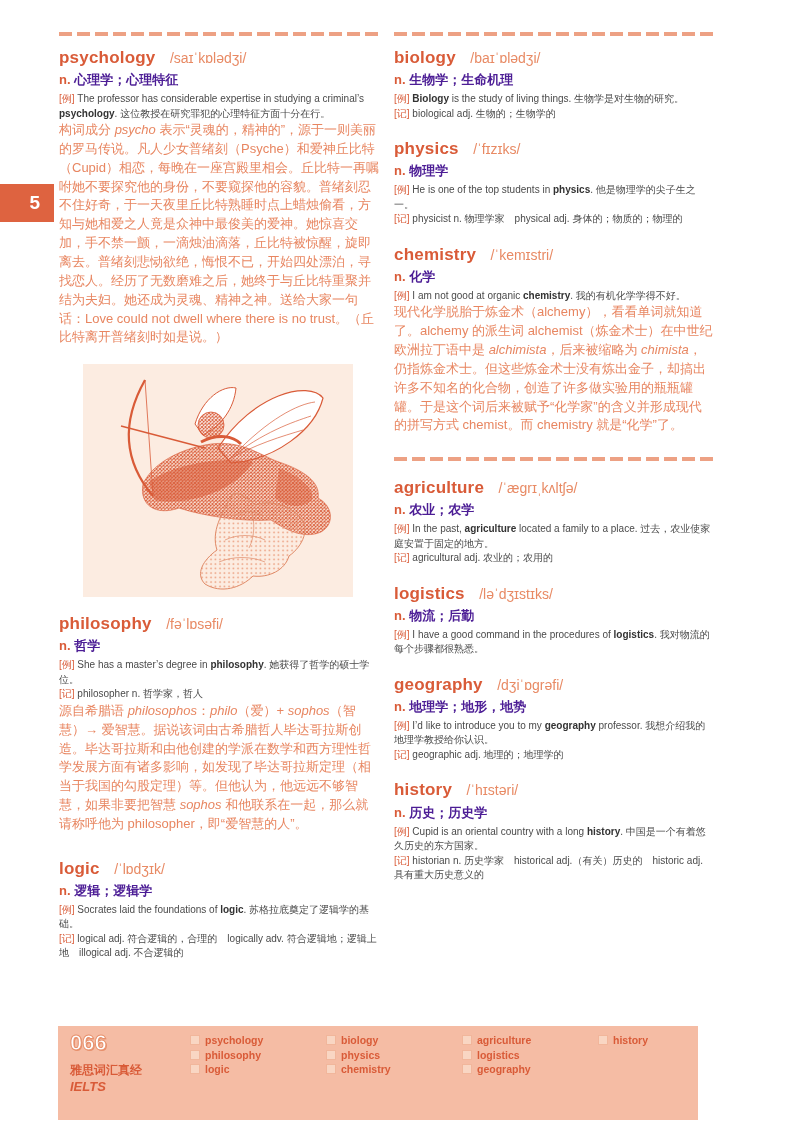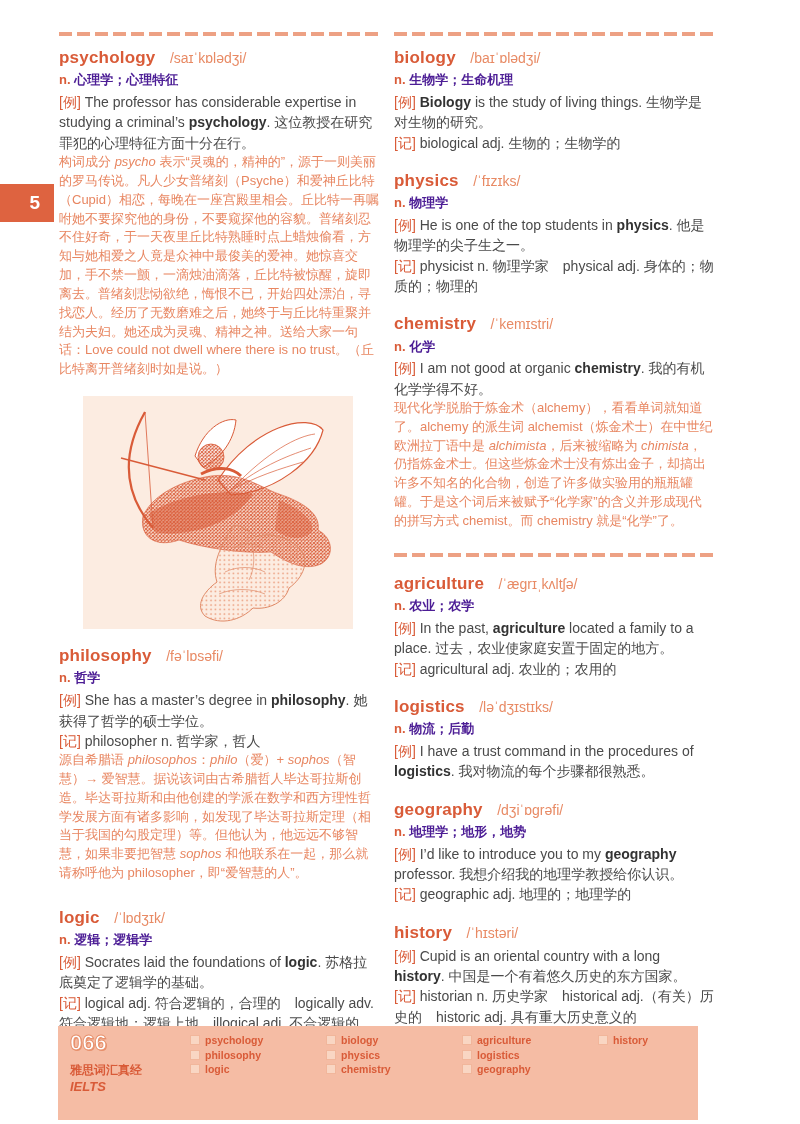--- a/index.html
+++ b/index.html
@@ -30,21 +30,21 @@
   }
   .dashes.sep{margin:22px 0 16px 0;}
 
   .entry{margin-bottom:17px;}
   .hwline{margin:0 0 3px 0;line-height:1.25;}
   .hw{color:#d95b38;font-weight:bold;font-size:17px;letter-spacing:.2px;}
   .ph{color:#e88a64;font-size:14px;margin-left:10px;}
   .defline{margin:0 0 2px 0;font-size:13px;line-height:1.45;}
   .pos{color:#d95b38;font-weight:bold;}
   .def{color:#4c1d95;font-weight:bold;}
-  .exline,.noteline{margin:0;font-size:14px;line-height:1.45;}
+  .exline,.noteline{margin:0;font-size:10px;line-height:1.45;}
   .lbl{color:#d95b38;}
   .seg-b{font-weight:bold;color:#333;}
   .seg-i{font-style:italic;}
   .etym{margin:0;color:#e88661;font-size:13px;line-height:1.45;}
 
   
   .illustration{
     margin:15px 0 12px 24px;width:270px;height:233px;
     background:#fcece1;position:relative;
   }
@@ -251,21 +251,21 @@
       <div class="hwline">
         <span class="hw">logistics</span>
         <span class="ph">/ləˈdʒɪstɪks/</span>
       </div>
       <div class="defline">
         <span class="pos">n.</span>
         <span class="def">物流；后勤</span>
       </div>
       <div class="exline">
         <span class="lbl">[例]</span>
-        <span><span>I have a trust command in the procedures of </span><span class="seg-b">logistics</span><span>. 我对物流的每个步骤都很熟悉。</span></span>
+        <span><span>I have a good command in the procedures of </span><span class="seg-b">logistics</span><span>. 我对物流的每个步骤都很熟悉。</span></span>
       </div>
     </section>
 
     <section class="entry">
       <div class="hwline">
         <span class="hw">geography</span>
         <span class="ph">/dʒiˈɒɡrəfi/</span>
       </div>
       <div class="defline">
         <span class="pos">n.</span>
@@ -278,20 +278,24 @@
       <div class="noteline">
         <span class="lbl">[记]</span>
         <span>geographic adj. 地理的；地理学的</span>
       </div>
     </section>
 
     <section class="entry">
       <div class="hwline">
         <span class="hw">history</span>
         <span class="ph">/ˈhɪstəri/</span>
+      </div>
+      <div class="defline">
+        <span class="pos">n.</span>
+        <span class="def">历史；历史学</span>
       </div>
       <div class="exline">
         <span class="lbl">[例]</span>
         <span><span>Cupid is an oriental country with a long </span><span class="seg-b">history</span><span>. 中国是一个有着悠久历史的东方国家。</span></span>
       </div>
       <div class="noteline">
         <span class="lbl">[记]</span>
         <span>historian n. 历史学家　historical adj.（有关）历史的　historic adj. 具有重大历史意义的</span>
       </div>
     </section>

